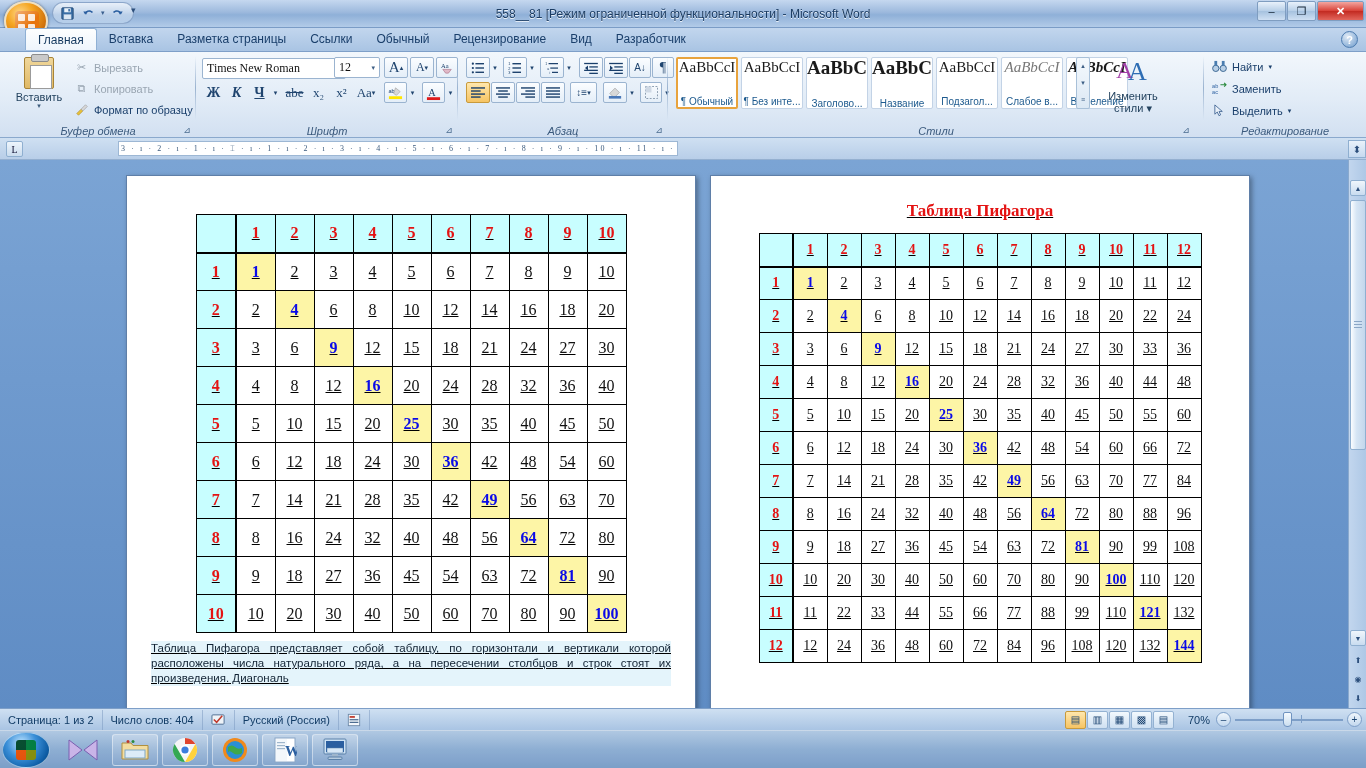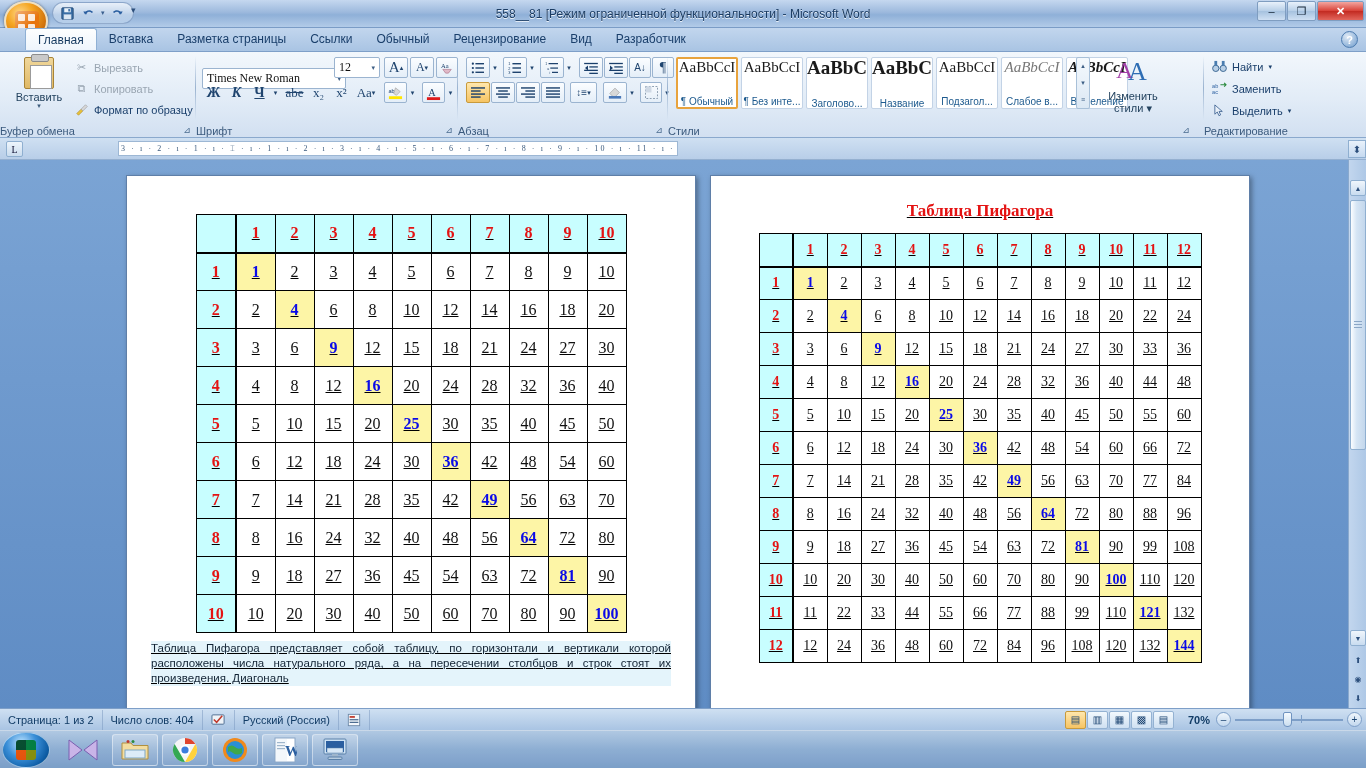--- a/index.html
+++ b/index.html
@@ -106,22 +106,22 @@
     border-bottom: 1px solid #8aa9cd;
   }
   .rgroup {
     position: absolute; top: 0; height: 86px;
   }
   .rgroup::after {
     content: ""; position: absolute; right: 0; top: 4px; bottom: 18px; width: 1px;
     background: linear-gradient(to bottom, rgba(150,175,205,0), #9ab3d0, rgba(150,175,205,0));
   }
   .glabel {
-    position: absolute; bottom: 1px; left: 0; right: 0; text-align: left;
-    font-size: 11px; color: #3b5a7d;
+    position: absolute; bottom: 1px; left: 0; right: 0; text-align: center;
+    font-size: 11px; color: #3b5a7d; font-style: italic;
   }
   .dlg {
     position: absolute; bottom: 2px; right: 3px; width: 12px; height: 12px;
     font-size: 9px; color: #4a6b8f; display: flex; align-items: center; justify-content: center;
   }
 
   
   #g-clip { left: 0; width: 196px; }
   .paste-btn {
     position: absolute; left: 10px; top: 4px; width: 58px; height: 60px;
@@ -474,21 +474,21 @@
             <path d="M7 7 L12 2 L14 4 L9 9 Z" fill="#d8d8d8" stroke="#8c8c8c" stroke-width=".6"></path>
           </svg>
       </span>
       <span>Формат по образцу</span>
     </div>
     <div class="glabel">Буфер обмена</div>
     <div class="dlg">⊿</div>
   </div>
 
   <div class="rgroup" id="g-font">
-    <div class="fld" style="left:6px; top:16px; width:144px;">
+    <div class="fld" style="left:6px; top:6px; width:144px;">
       <span>Times New Roman</span>
       <span class="caret">▾</span>
     </div>
     <div class="fld" style="left:138px; top:5px; width:46px;">
       <span>12</span>
       <span class="caret">▾</span>
     </div>
     <div class="tbtn box" style="left:188px; top:5px; width:24px; height:21px; font-family:'Liberation Serif',serif; font-size:15px;">
       <span>A</span>
         <span style="font-size:7px;vertical-align:top;">▴</span>
@@ -1141,21 +1141,21 @@
   </div>
 
   <div class="sb-right">
     <div class="viewbtns">
       <div class="vb sel">▤</div>
       <div class="vb">▥</div>
       <div class="vb">▦</div>
       <div class="vb">▩</div>
       <div class="vb">▤</div>
     </div>
-    <div style="font-size:11px; color:#123c66; min-width:30px; text-align:right;font-weight:bold;">70%</div>
+    <div style="font-size:11px; color:#123c66; min-width:30px; text-align:right;">70%</div>
     <div class="zoom-slider">
       <div class="zs-btn">–</div>
       <div class="zs-track">
         <div class="zs-thumb"></div>
         <div class="zs-mid"></div>
       </div>
       <div class="zs-btn">+</div>
     </div>
   </div>
 </div>

